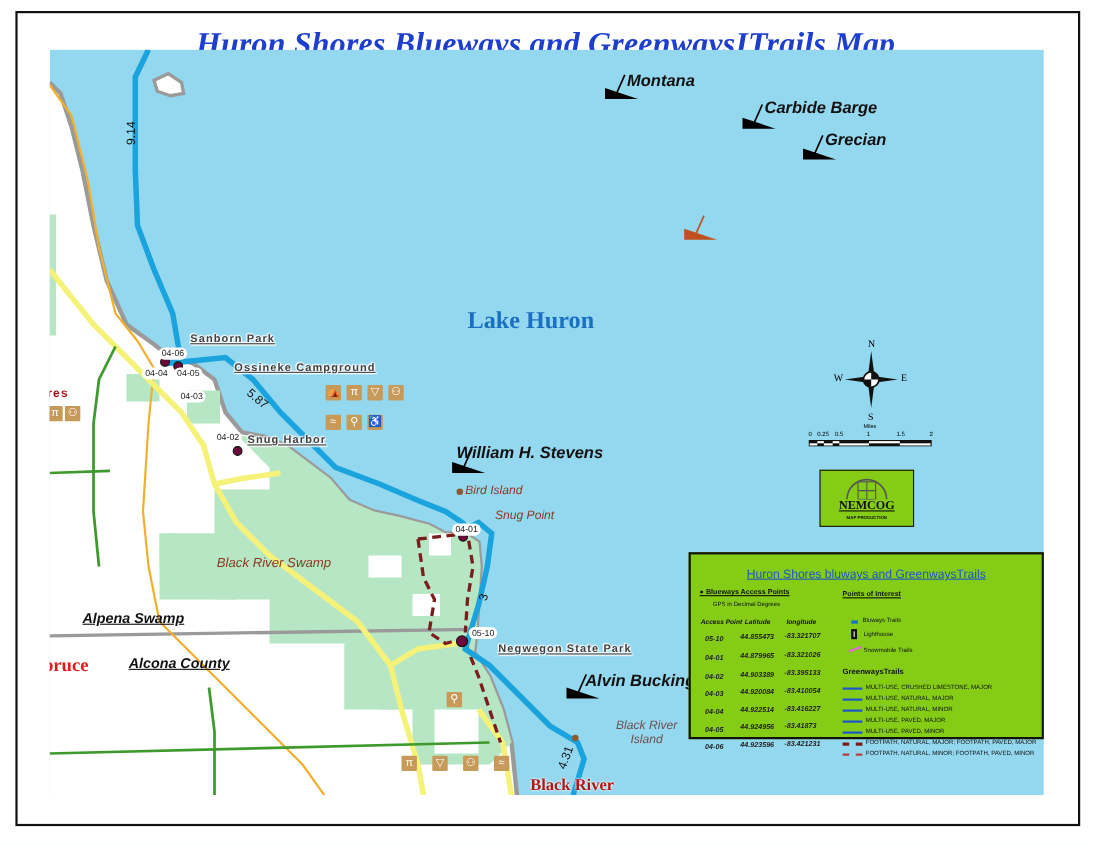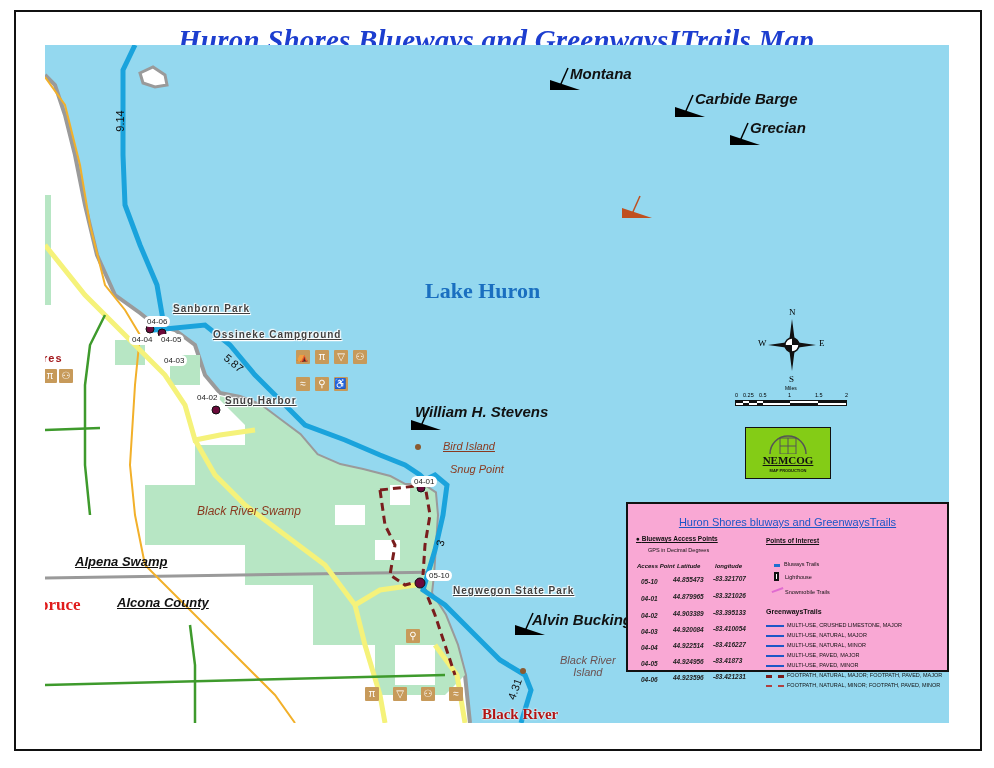--- a/index.html
+++ b/index.html
@@ -13,21 +13,21 @@
   .wreck{font-style:italic;font-weight:bold;font-size:15px;color:#111;}
   .code-tag{position:absolute;background:#fff;border-radius:6px;font-size:8px;color:#222;padding:1px 3px;}
   .lake{font-family:"Liberation Serif",serif;font-weight:bold;font-size:22px;color:#1a6fc0;}
   .sanct{font-style:italic;font-weight:bold;font-size:14px;color:#b0481f;text-align:center;line-height:18px;}
   .italic-brown{font-style:italic;font-size:11px;color:#8a3a20;}
   .italic-gray{font-style:italic;font-size:11px;color:#6b5050;}
   .forest{font-weight:bold;font-size:17px;color:#3a8a6a;text-align:center;line-height:20px;}
   .county{font-style:italic;font-weight:bold;font-size:13px;color:#111;text-decoration:underline;}
   .serif-red{font-family:"Liberation Serif",serif;font-weight:bold;font-size:17px;color:#e01b1b;}
   .icon-box{position:absolute;width:14px;height:14px;background:#c79a5a;color:#fff;font-size:10px;line-height:14px;text-align:center;border-radius:1px;}
-  .legend{position:absolute;left:581px;top:457px;width:323px;height:170px;border:2px solid #111;box-sizing:border-box;background:#f9a8d4;}
+  .legend{position:absolute;left:581px;top:457px;width:323px;height:170px;border:2px solid #111;box-sizing:border-box;background:#84cc16;}
   .legend .ltitle{position:absolute;left:0;top:12px;width:100%;text-align:center;font-size:11px;color:#1d56c6;text-decoration:underline;}
   .legend .sub{position:absolute;font-size:6.5px;color:#111;}
   .legend .hdr{position:absolute;font-size:6px;font-weight:bold;font-style:italic;color:#111;}
   .legend .cell{position:absolute;font-size:6.5px;font-weight:bold;font-style:italic;color:#222;}
   .legend .poi{position:absolute;font-size:5.5px;color:#111;}
   .compass{position:absolute;}
   .scale{position:absolute;}
   .logo{position:absolute;left:700px;top:382px;width:86px;height:52px;border:1.5px solid #111;background:#84cc16;box-sizing:border-box;text-align:center;}
   .logo .name{position:absolute;left:0;top:26px;width:100%;font-family:"Liberation Serif",serif;font-weight:bold;font-size:11px;color:#111;text-decoration:underline;}
   .logo .sub{position:absolute;left:0;top:40px;width:100%;font-size:4px;font-weight:bold;color:#111;}
@@ -143,21 +143,21 @@
   <div class="lbl" style="left:459px;top:638px;transform:rotate(-70deg);font-size:11px;color:#111;">4.31</div>
 
   <div class="lbl poi-red" style="left:128px;top:258px;">Sanborn Park</div>
   <div class="lbl poi-red" style="left:168px;top:284px;text-align:right;">Ossineke Campground</div>
   <div class="lbl poi-red" style="left:180px;top:350px;">Snug Harbor</div>
   <div class="lbl poi-red" style="left:408px;top:540px;">Negwegon State Park</div>
   <div class="lbl" style="left:437px;top:661px;font-family:'Liberation Serif',serif;font-weight:bold;font-size:15px;color:#b01515;text-shadow:0 0 2px #fff,0 0 2px #fff;">Black River</div>
   <div class="lbl" style="left:-2px;top:307px;font-weight:bold;font-size:11px;color:#a3171b;letter-spacing:1px;">res</div>
   <div class="lbl serif-red" style="left:-6px;top:550px;">pruce</div>
 
-  <div class="lbl italic-brown" style="left:398px;top:395px;text-decoration:underline;">Bird Island</div>
+  <div class="lbl italic-brown" style="left:378px;top:395px;">Bird Island</div>
   <div class="lbl italic-brown" style="left:405px;top:418px;">Snug Point</div>
   <div class="lbl italic-gray" style="left:515px;top:609px;text-align:center;">
     <div>Black River</div>
     <div>Island</div>
   </div>
   <div class="lbl italic-brown" style="left:152px;top:459px;font-size:12px;">Black River Swamp</div>
   <div class="lbl county" style="left:30px;top:509px;">Alpena Swamp</div>
   <div class="lbl county" style="left:72px;top:550px;">Alcona County</div>
 
   <div class="code-tag" style="left:99px;top:271px;">04-06</div>

